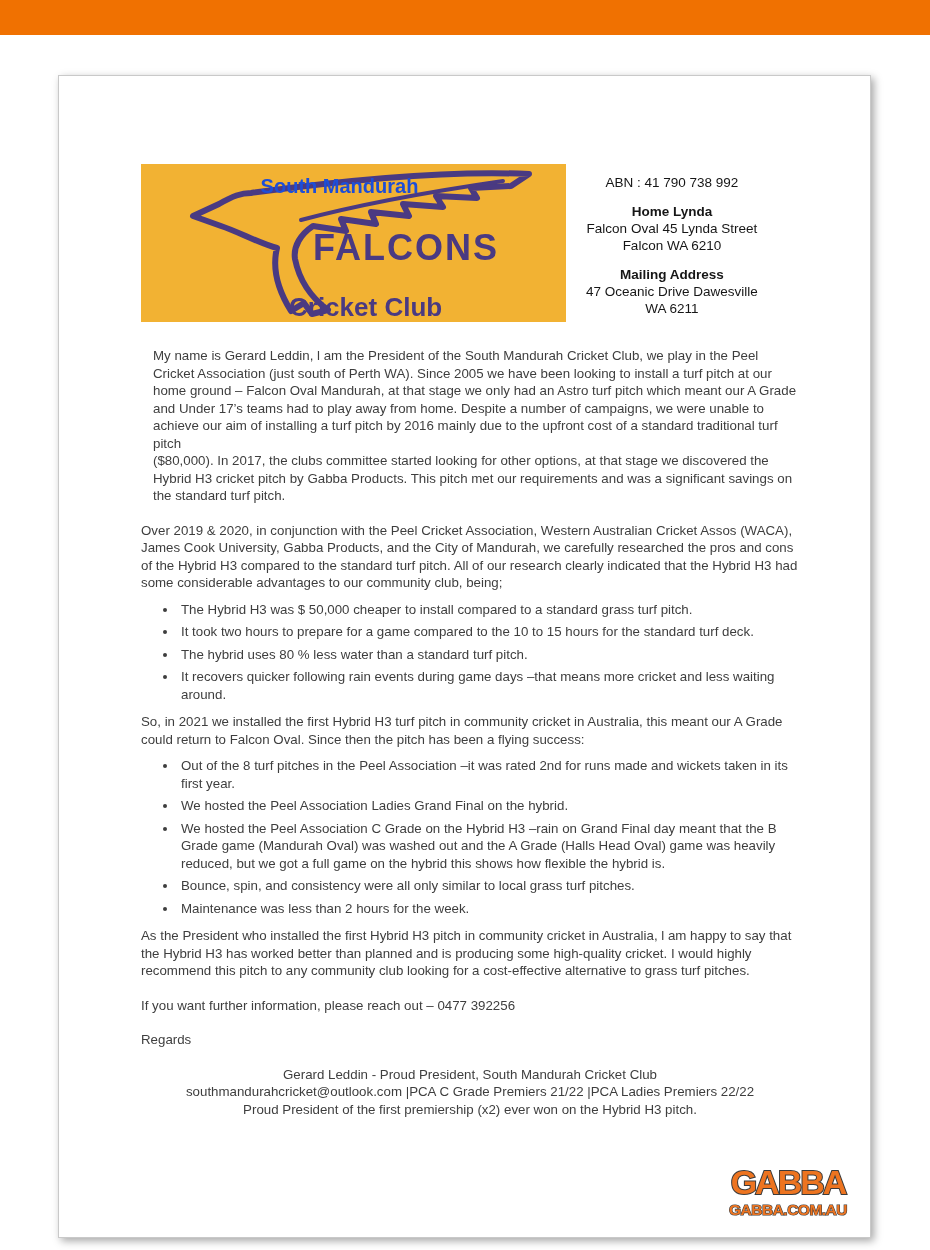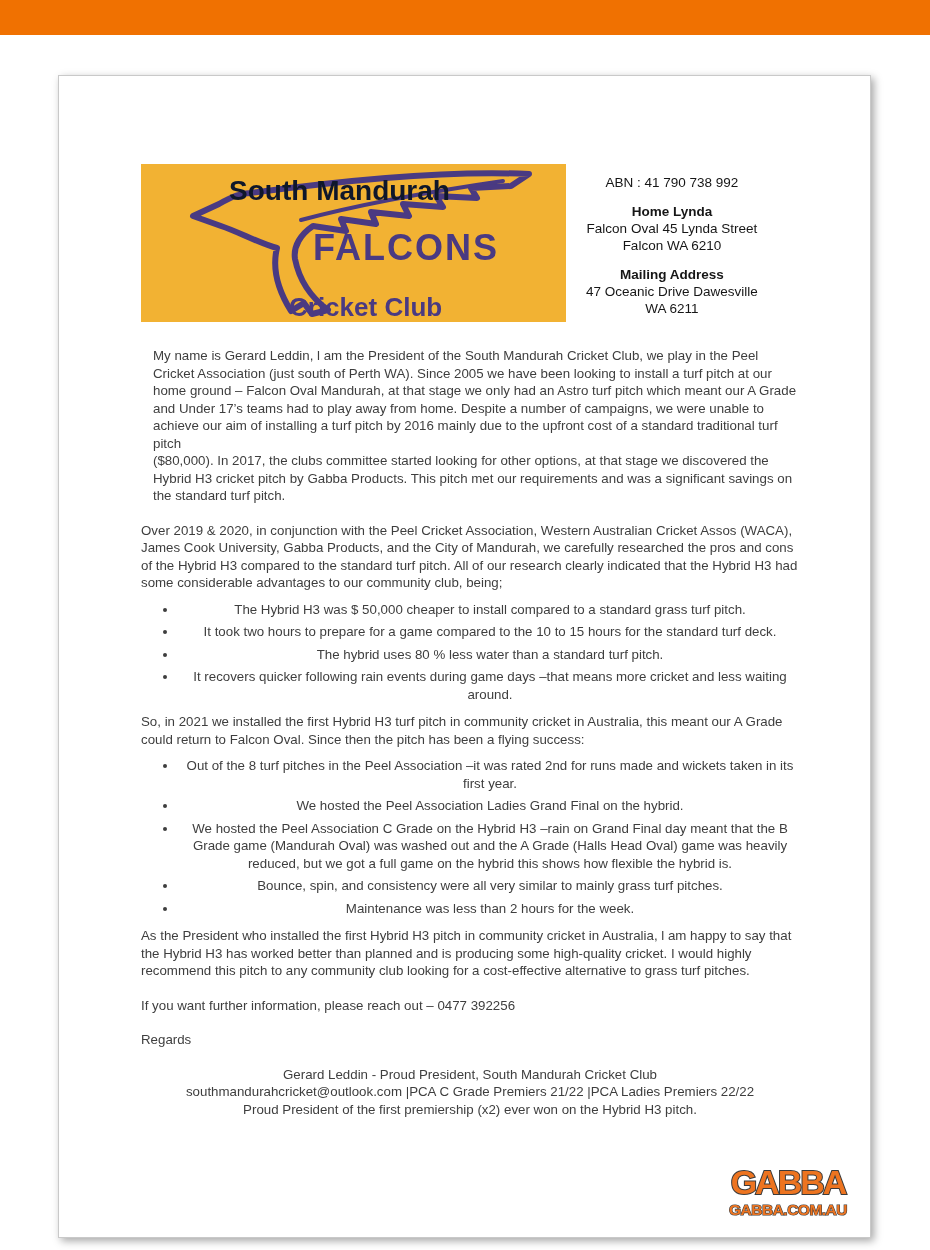--- a/index.html
+++ b/index.html
@@ -17,21 +17,21 @@
     background:#ffffff; border:1px solid #c9c9c9; box-sizing:border-box;
     box-shadow:3px 3px 8px rgba(0,0,0,0.35);
   }
   
   .logo {
     position:absolute; left:82px; top:88px; width:425px; height:158px;
     background:#F2B233; overflow:hidden;
   }
   .logo-title {
     position:absolute; top:11px; left:0; right:28px; text-align:center;
-    font-size:28px; font-weight:bold; color:#0f172a; z-index:2;
+    font-size:20px; font-weight:bold; color:#1d4ed8; z-index:2;
   }
   .logo-name {
     position:absolute; top:63px; left:172px;
     font-size:36px; font-weight:bold; letter-spacing:2px; color:#4A3A82; z-index:2;
   }
   .logo-subtitle {
     position:absolute; top:128px; left:148px;
     font-size:26px; font-weight:bold; color:#4A3A82; z-index:2;
   }
   .falcon-svg { position:absolute; left:0; top:0; z-index:1; }
@@ -41,21 +41,21 @@
   }
   .c-label { font-weight:bold; }
   .mt { margin-top:12px; }
   
   .body-text {
     position:absolute; left:82px; top:271px; width:658px;
     font-size:13.3px; line-height:17.5px; color:#3E3E3E;
   }
   .body-text p { margin:0 0 17px 0; }
   .body-text p.tight { margin-bottom:9px; }
-  .body-text ul { margin:0 0 10px 0; padding-left:37px;text-align:center; }
+  .body-text ul { margin:0 0 10px 0; padding-left:37px; }
   .body-text li { margin-bottom:5px; padding-left:3px; }
   .block { display:block;margin-left:12px; }
   .sig span { display:block;text-align:center; }
   
   .gabba { position:absolute; right:12px; bottom:12px; }
 </style>
 </head>
 <body>
 
 <div class="topbar"></div>
@@ -100,21 +100,21 @@
       <li>The Hybrid H3 was $ 50,000 cheaper to install compared to a standard grass turf pitch.</li>
       <li>It took two hours to prepare for a game compared to the 10 to 15 hours for the standard turf deck.</li>
       <li>The hybrid uses 80 % less water than a standard turf pitch.</li>
       <li>It recovers quicker following rain events during game days –that means more cricket and less waiting around.</li>
     </ul>
     <p class="tight">So, in 2021 we installed the first Hybrid H3 turf pitch in community cricket in Australia, this meant our A Grade could return to Falcon Oval. Since then the pitch has been a flying success:</p>
     <ul>
       <li>Out of the 8 turf pitches in the Peel Association –it was rated 2nd for runs made and wickets taken in its first year.</li>
       <li>We hosted the Peel Association Ladies Grand Final on the hybrid.</li>
       <li>We hosted the Peel Association C Grade on the Hybrid H3 –rain on Grand Final day meant that the B Grade game (Mandurah Oval) was washed out and the A Grade (Halls Head Oval) game was heavily reduced, but we got a full game on the hybrid this shows how flexible the hybrid is.</li>
-      <li>Bounce, spin, and consistency were all very similar to mainly grass turf pitches.</li>
+      <li>Bounce, spin, and consistency were all only similar to local grass turf pitches.</li>
       <li>Maintenance was less than 2 hours for the week.</li>
     </ul>
     <p>As the President who installed the first Hybrid H3 pitch in community cricket in Australia, l am happy to say that the Hybrid H3 has worked better than planned and is producing some high-quality cricket. I would highly recommend this pitch to any community club looking for a cost-effective alternative to grass turf pitches.</p>
     <p>If you want further information, please reach out – 0477 392256</p>
     <p>Regards</p>
     <p class="sig">
       <span>Gerard Leddin - Proud President, South Mandurah Cricket Club</span>
       <span>southmandurahcricket@outlook.com |PCA C Grade Premiers 21/22 |PCA Ladies Premiers 22/22</span>
       <span>Proud President of the first premiership (x2) ever won on the Hybrid H3 pitch.</span>
     </p>

